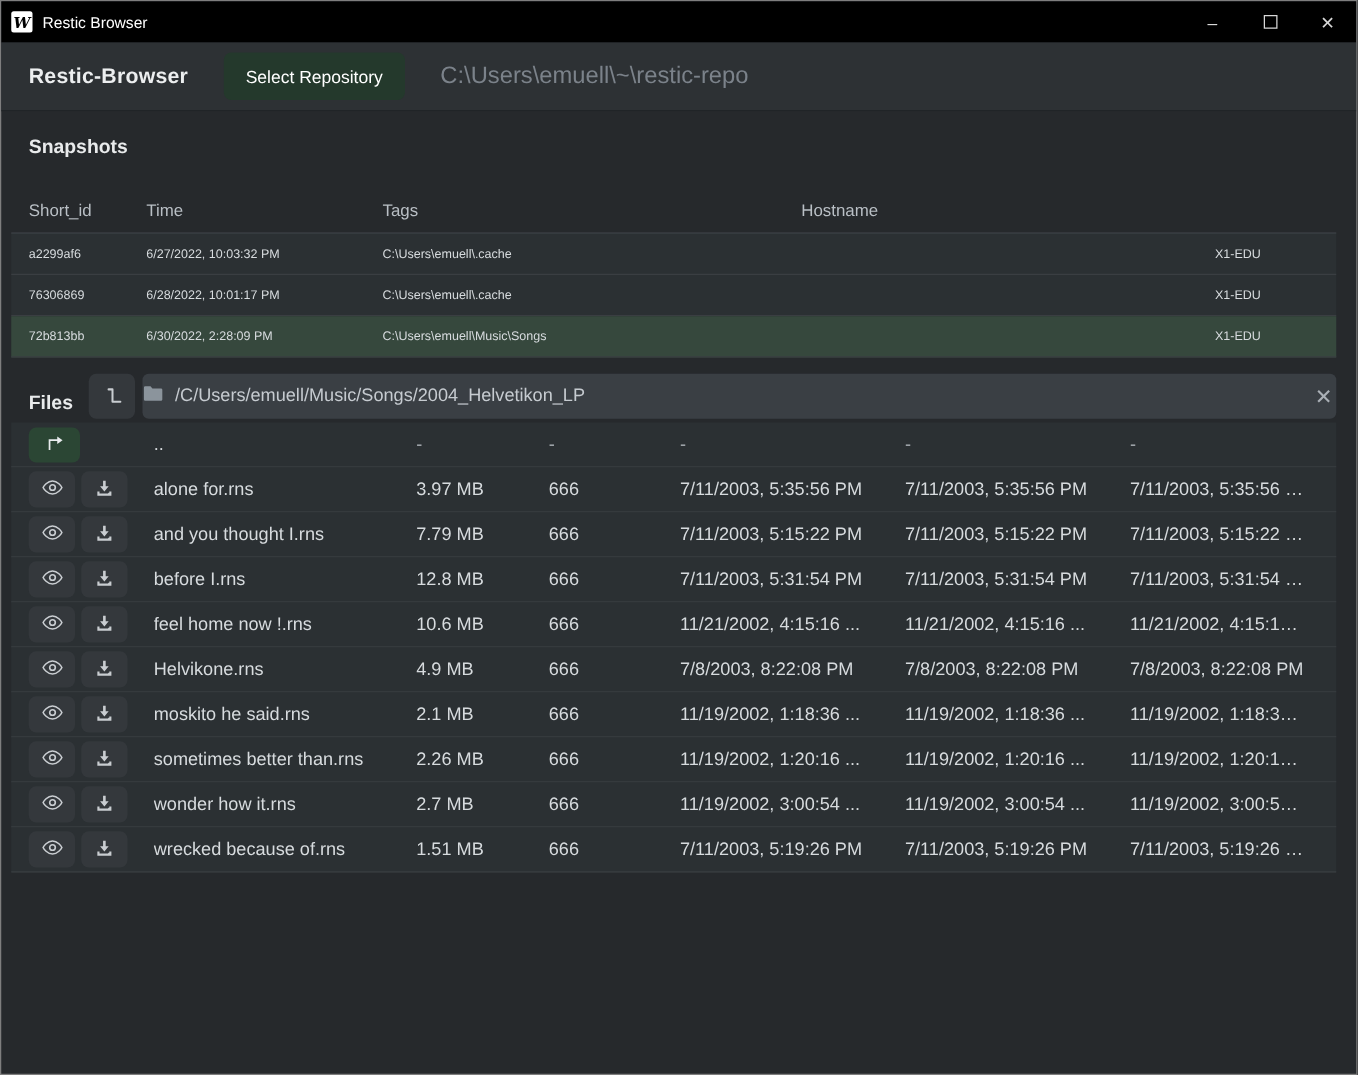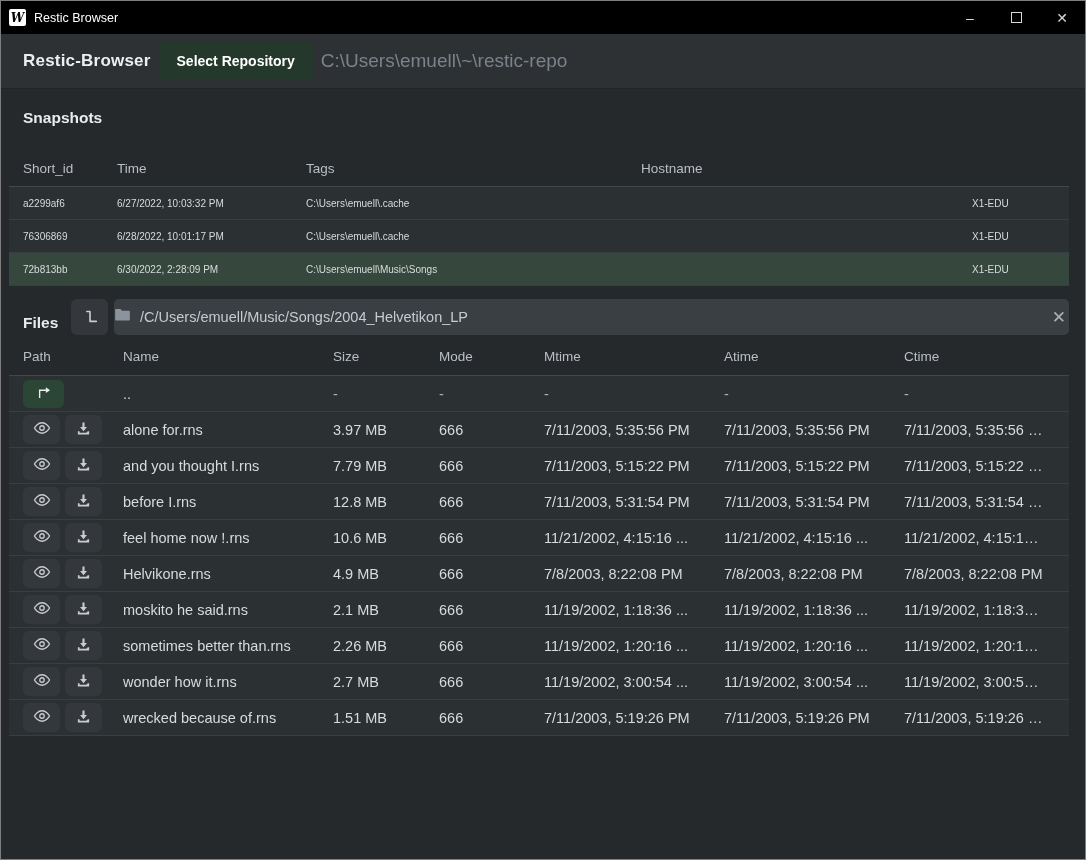--- a/index.html
+++ b/index.html
@@ -18,26 +18,26 @@
     color:#000; font-weight:bold; font-size:12px; display:flex; align-items:center; justify-content:center;
     font-family:"DejaVu Serif", serif; font-style:italic;
   }
   .titlebar-title{ color:#fff; font-size:12.5px; }
   .titlebar-controls{ display:flex; height:100%; }
   .tbtn{ width:46px; height:100%; display:flex; align-items:center; justify-content:center;
          color:#d8d8d8; font-size:14px; cursor:default; }
   .maxbox{ width:11px; height:11px; border:1.5px solid #d8d8d8; display:inline-block; }
   
   .appheader{
-    height:55px; background:#2d3134; display:flex; align-items:center; gap:8px;
+    height:55px; background:#2d3134; display:flex; align-items:center; gap:28px;
     padding:0 22px; border-bottom:1px solid #202427;
   }
   .app-title{ font-size:17px; font-weight:bold; color:#eceeef; letter-spacing:.2px; }
   .repo-btn{
-    background:#24392c; color:#fff; font-weight:bold; font-size:14px;
+    background:#24392c; color:#fff; font-weight:normal; font-size:14px;
     border:none; border-radius:6px; padding:11px 18px; font-family:inherit; cursor:pointer;
   }
   .repo-path{ color:#7b828a; font-size:19px; }
   
   .section-heading{ font-size:15.5px; font-weight:bold; color:#e9ebec; padding:20px 22px 14px 22px; }
   .snap-table{ margin:10px 8px 0 16px; margin-right:16px; margin-left:8px; }
   .snap-row{
     display:grid; grid-template-columns:94px 189px 335px 331px 1fr;
     align-items:center; padding:0 14px; height:33px; font-size:10px;
   }
@@ -151,29 +151,20 @@
         <svg width="17" height="14" viewBox="0 0 24 20">
             <path d="M1.5 3a1.5 1.5 0 011.5-1.5h6l2.2 2.5H21A1.5 1.5 0 0122.5 5.5v11A1.5 1.5 0 0121 18H3a1.5 1.5 0 01-1.5-1.5z" fill="#8b949c"></path>
           </svg>
       </span>
       <span class="path-text">/C/Users/emuell/Music/Songs/2004_Helvetikon_LP</span>
       <span class="clear-btn">✕</span>
     </div>
   </div>
 
   <div class="file-table">
-    <div class="file-row file-head">
-      <div class="cell">Path</div>
-      <div class="cell">Name</div>
-      <div class="cell">Size</div>
-      <div class="cell">Mode</div>
-      <div class="cell">Mtime</div>
-      <div class="cell">Atime</div>
-      <div class="cell">Ctime</div>
-    </div>
     <div class="file-body">
       <div class="file-row">
         <div class="icon-cell">
           <button class="parent-btn">
             <span>
               <svg width="17" height="15" viewBox="0 0 22 18">
                   <path d="M6 16V6h9" fill="none" stroke="#e9ecee" stroke-width="1.8"></path>
                   <path d="M14 2.2L19.5 6 14 9.8z" fill="#e9ecee"></path>
                 </svg>
             </span>

